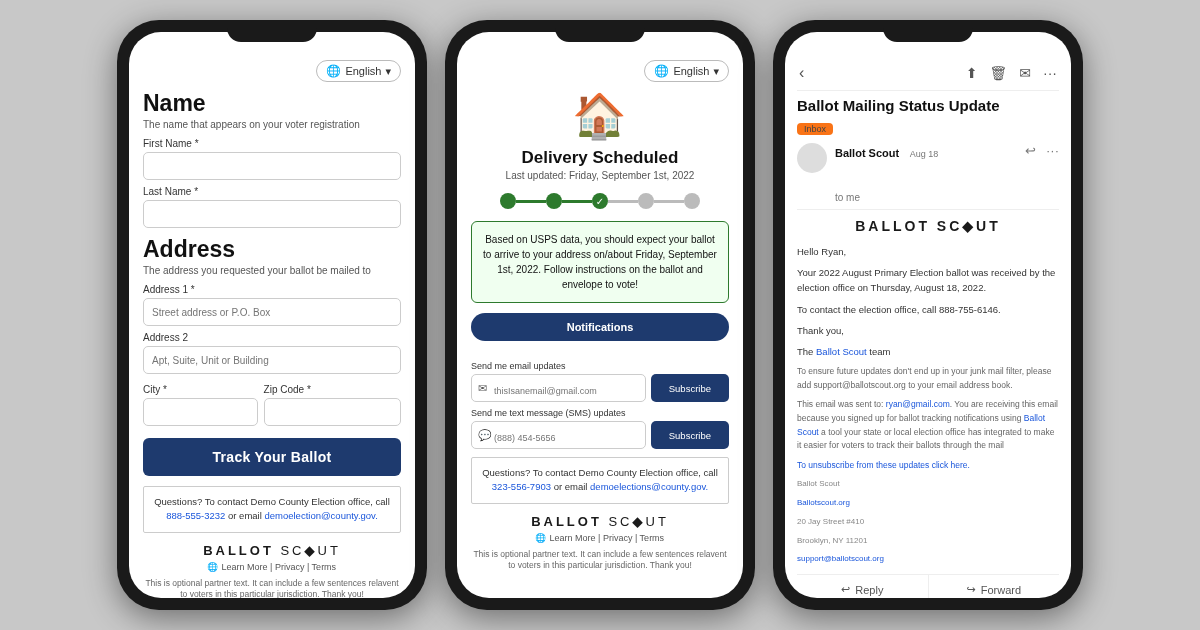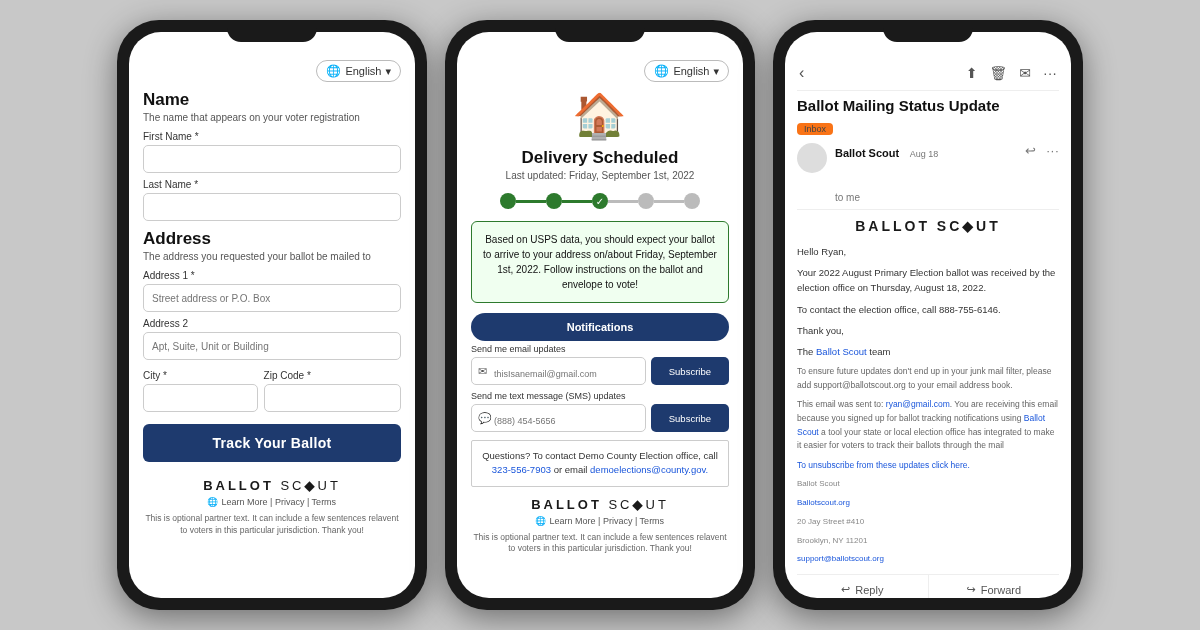--- a/index.html
+++ b/index.html
@@ -67,21 +67,21 @@
       border-radius: 16px;
       padding: 3px 9px;
       font-size: 11px;
       color: #333;
       background: #fff;
     }
     .globe-icon { font-size: 12px; }
 
     
     .section-title {
-      font-size: 17px;
+      font-size: 23px;
       font-weight: 700;
       color: #111;
       margin-bottom: 2px;
     }
     .section-sub {
       font-size: 10px;
       color: #555;
       margin-bottom: 8px;
     }
     .field-label {
@@ -224,21 +224,21 @@
     }
 
     .notif-box {
       background: #1e3a6e;
       border-radius: 14px;
       padding: 8px 10px;
       color: #fff;
       font-size: 11px;
       font-weight: 600;
       text-align: center;
-      margin-bottom: 3px;
+      margin-bottom: 20px;
     }
 
     .notif-label {
       font-size: 9px;
       color: #333;
       margin-bottom: 3px;
     }
     .notif-row {
       display: flex;
       align-items: center;
@@ -406,20 +406,26 @@
           </div>
           <div class="field-group zip">
             <div class="field-label">Zip Code *</div>
             <input class="field-input" type="text" style="">
           </div>
         </div>
       </div>
 
       <button class="track-btn">Track Your Ballot</button>
 
+      <div class="contact-box">
+        <span>Questions? To contact Demo County Election office, call</span>
+        <a>888-555-3232</a>
+        <span>or email</span>
+        <a>demoelection@county.gov.</a>
+      </div>
 
       <div class="ballot-scout-logo">
         BALLOT <span>SC</span>◆<span>UT</span>
       </div>
       <div class="footer-links">
         🌐 <span>Learn More | Privacy | Terms</span>
       </div>
       <div class="footer-text">This is optional partner text. It can include a few sentences relavent to voters in this particular jurisdiction. Thank you!</div>
     </div>
   </div>

